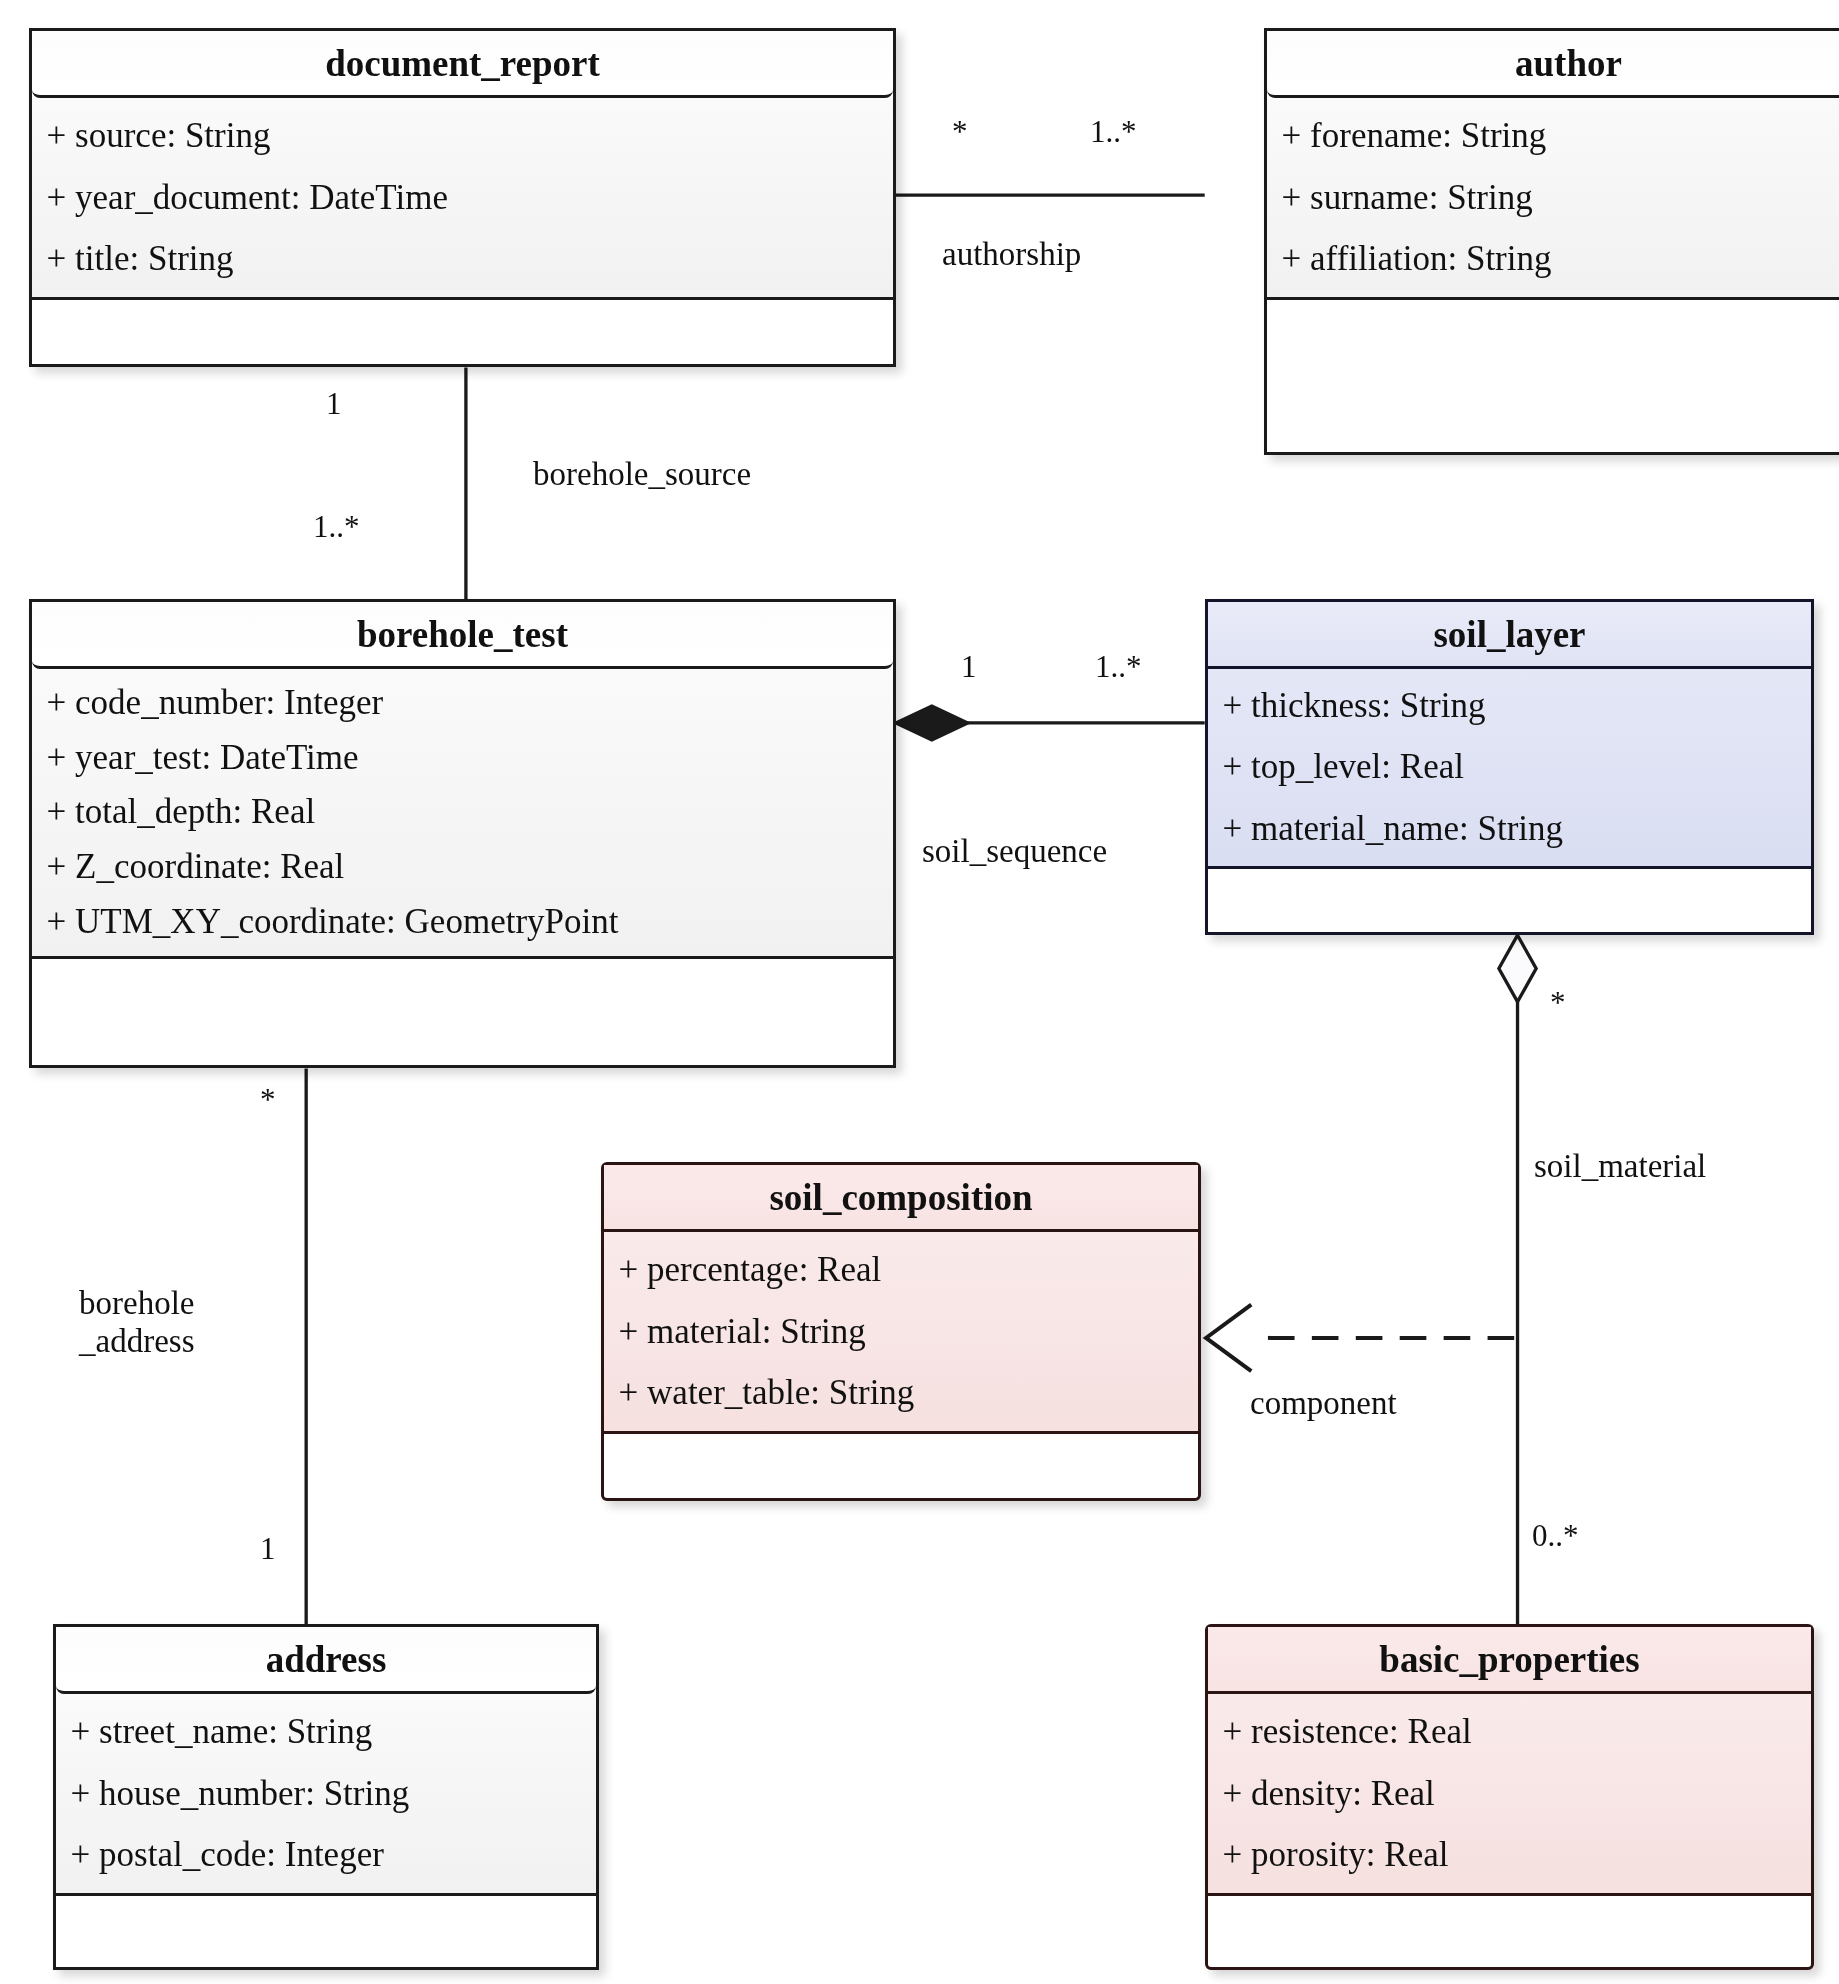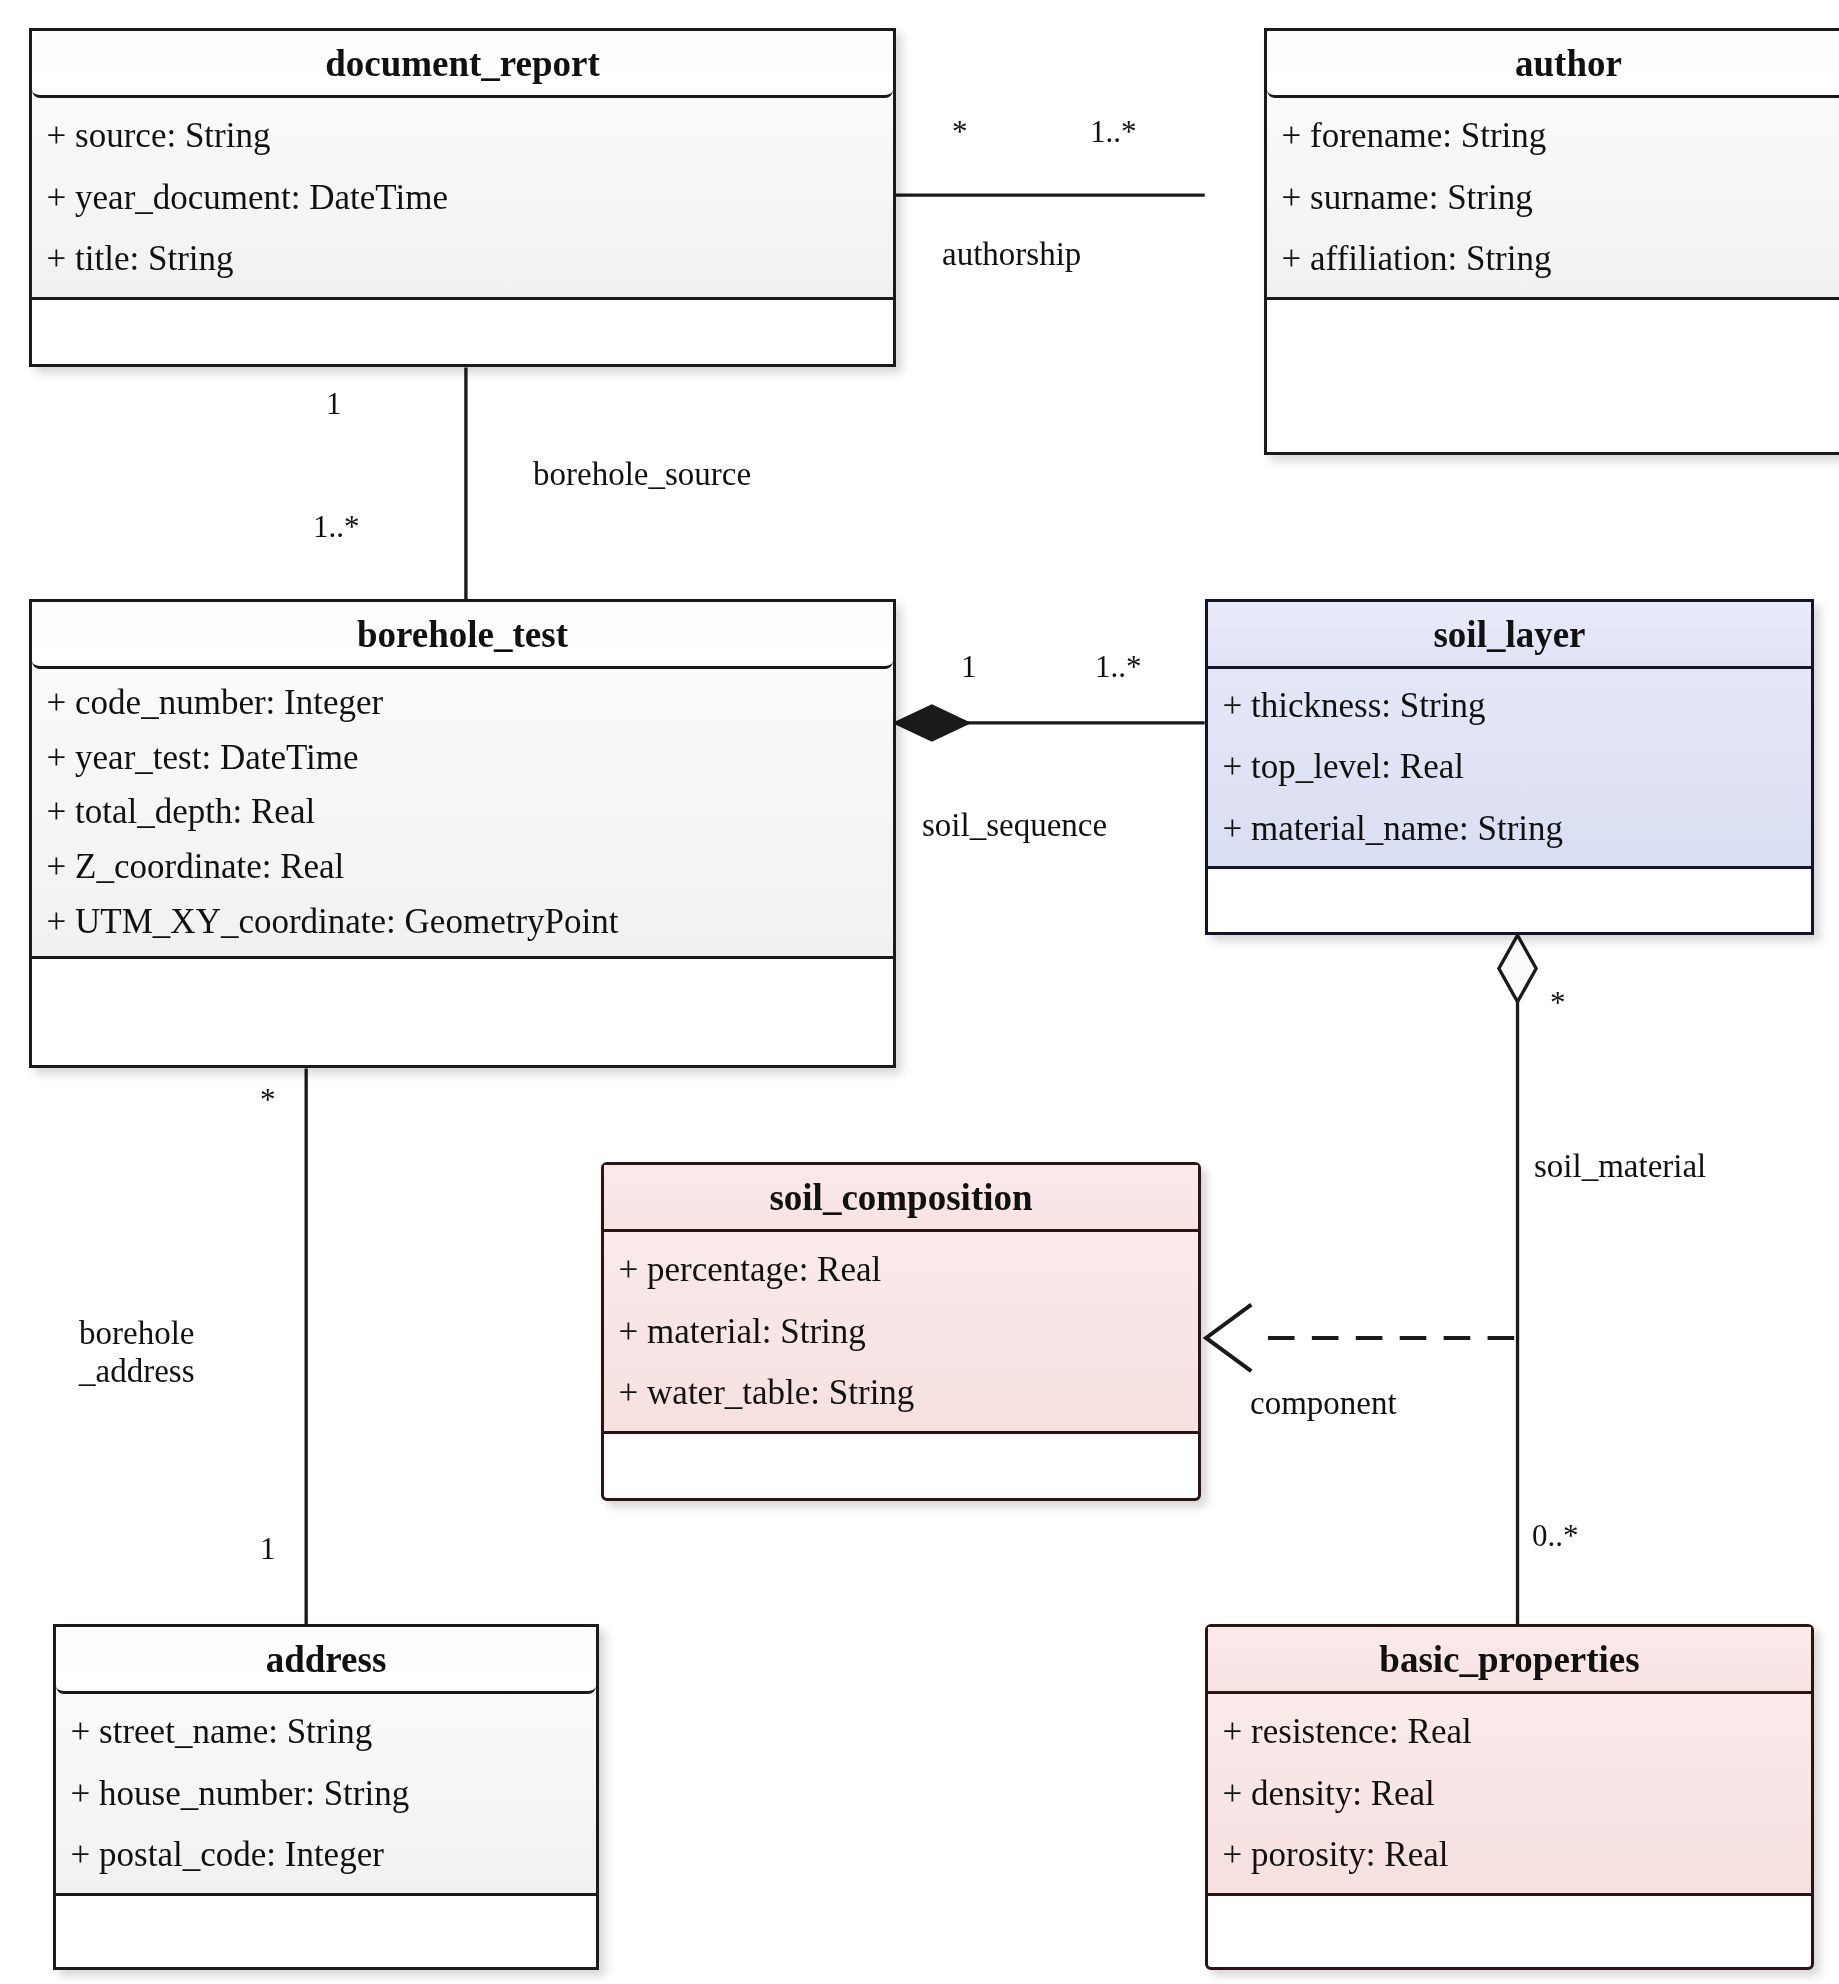--- a/index.html
+++ b/index.html
@@ -29,21 +29,21 @@
   .theme-pink  {border-color:#2b1414;border-radius:6px;}
   .theme-pink  .sec.name{background:linear-gradient(180deg,#fbe9e9 0%,#f8e3e3 100%);border-bottom-color:#2b1414;}
   .theme-pink  .sec.attrs{background:linear-gradient(180deg,#faeaea 0%,#f6e0e0 100%);border-bottom-color:#2b1414;}
   .theme-pink  .sec.ops{background:linear-gradient(180deg,#f5dede 0%,#f2d8d8 100%);}
 
   
   #edges{position:absolute;left:0;top:0;width:1839px;height:1985px;pointer-events:none;}
   .lbl{position:absolute;white-space:pre;line-height:1.15;}
   .lbl.mult{font-size:31px;}
   .lbl.assoc{font-size:33px;}
-  .lbl.assoc.two{text-align:center;margin-top:30px;}
+  .lbl.assoc.two{text-align:center;}
 </style>
 </head>
 <body>
 
 <div id="canvas">
 
   <svg id="edges" viewBox="0 0 2763 2982" width="1839" height="1985">
 
     <path d="M1345 293 L1810 293" stroke="#1a1a1a" stroke-width="5" fill="none"></path>
 
@@ -64,21 +64,21 @@
   <div class="lbl mult" style="left:952px;top:114px;">*</div>
   <div class="lbl mult" style="left:1090px;top:114px;">1..*</div>
   <div class="lbl assoc" style="left:942px;top:236px;">authorship</div>
 
   <div class="lbl mult" style="left:326px;top:386px;">1</div>
   <div class="lbl mult" style="left:313px;top:509px;">1..*</div>
   <div class="lbl assoc" style="left:533px;top:456px;">borehole_source</div>
 
   <div class="lbl mult" style="left:961px;top:649px;">1</div>
   <div class="lbl mult" style="left:1095px;top:649px;">1..*</div>
-  <div class="lbl assoc" style="left:922px;top:807px;">soil_sequence</div>
+  <div class="lbl assoc" style="left:922px;top:833px;">soil_sequence</div>
 
   <div class="lbl mult" style="left:260px;top:1082px;">*</div>
   <div class="lbl mult" style="left:260px;top:1531px;">1</div>
   <div class="lbl assoc two" style="left:79px;top:1285px;">borehole
 _address</div>
 
   <div class="lbl mult" style="left:1550px;top:985px;">*</div>
   <div class="lbl mult" style="left:1532px;top:1518px;">0..*</div>
   <div class="lbl assoc" style="left:1534px;top:1148px;">soil_material</div>
 

